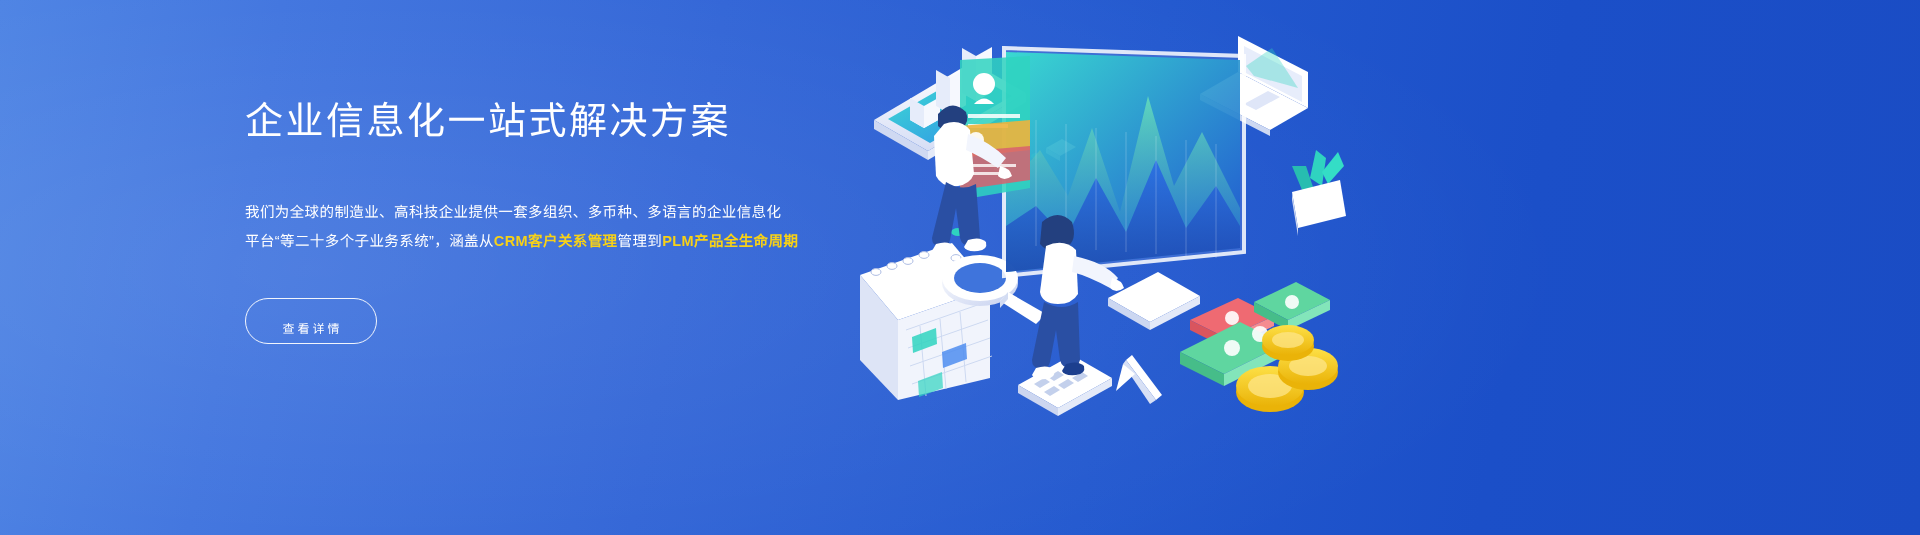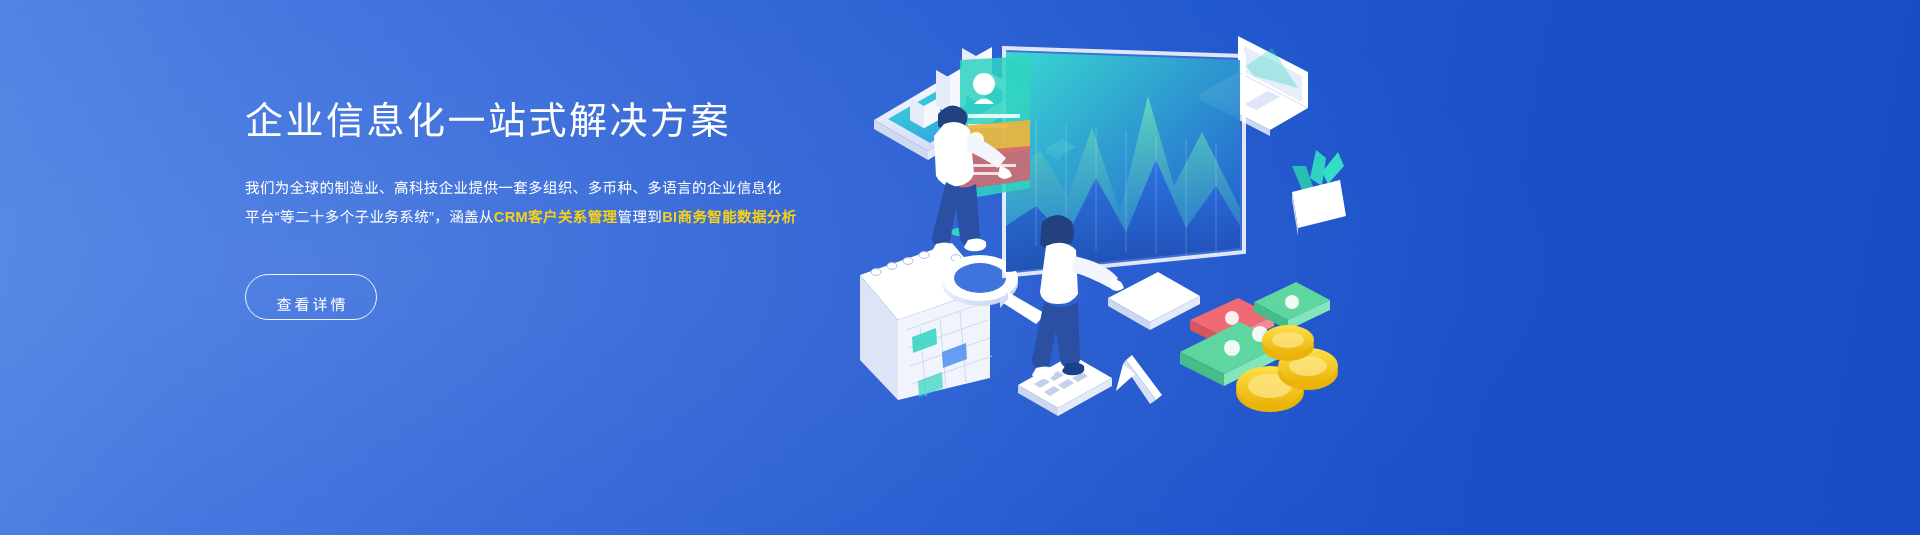--- a/index.html
+++ b/index.html
@@ -18,50 +18,50 @@
     content:"";position:absolute;inset:0;pointer-events:none;
     background:radial-gradient(120% 140% at 16% 50%, rgba(255,255,255,.10) 0%, rgba(255,255,255,0) 55%);
   }
 
   
   .copy{position:absolute;left:245px;top:96px;width:560px;z-index:6;}
   .headline{
     margin:0;color:#ffffff;font-size:38px;line-height:50px;
     font-weight:400;letter-spacing:2.5px;white-space:nowrap;
   }
-  .para{margin:28px 0 0 0;width:548px;}
+  .para{margin:52px 0 0 0;width:548px;}
   .para .ln{
     display:block;color:#ffffff;font-size:14.5px;line-height:29px;
     letter-spacing:.4px;white-space:nowrap;
   }
   .hl{color:#f7d117;font-weight:bold;}
   .btn{
     margin-top:42px;display:inline-flex;align-items:center;justify-content:center;
     width:132px;height:46px;border:1px solid rgba(255,255,255,.92);
     border-radius:23px;background:transparent;color:#ffffff;
-    font-size:15px;letter-spacing:3px;cursor:pointer;box-sizing:border-box;
+    font-size:12px;letter-spacing:3px;cursor:pointer;box-sizing:border-box;
     font-family:inherit;padding:12px 0 0 3px;text-align:center;
   }
 
   
   .art{position:absolute;left:840px;top:0;width:580px;height:535px;z-index:4;}
   .art svg{display:block;width:580px;height:535px;}
 </style>
 </head>
 <body>
 
 <div class="banner">
 
   <div class="copy">
 
     <h1 class="headline">企业信息化一站式解决方案</h1>
 
     <div class="para">
         <span class="ln"><span>我们为全球的制造业、高科技企业提供一套多组织、多币种、多语言的企业信息化</span></span>
-        <span class="ln"><span>平台“等二十多个子业务系统”，涵盖从</span><span class="hl">CRM客户关系管理</span><span>管理到</span><span class="hl">BI商务智能数据分析</span></span>
+        <span class="ln"><span>平台“等二十多个子业务系统”，涵盖从</span><span class="hl">CRM客户关系管理</span><span>管理到</span><span class="hl">PLM产品全生命周期</span></span>
       </div>
 
     <button class="btn">查看详情</button>
   </div>
 
   <div class="art">
     <svg viewBox="0 0 580 535" xmlns="http://www.w3.org/2000/svg" aria-hidden="true">
       <defs>
         <linearGradient id="gWhite" x1="0" y1="0" x2="0" y2="1">
           <stop offset="0" stop-color="#ffffff"></stop>

